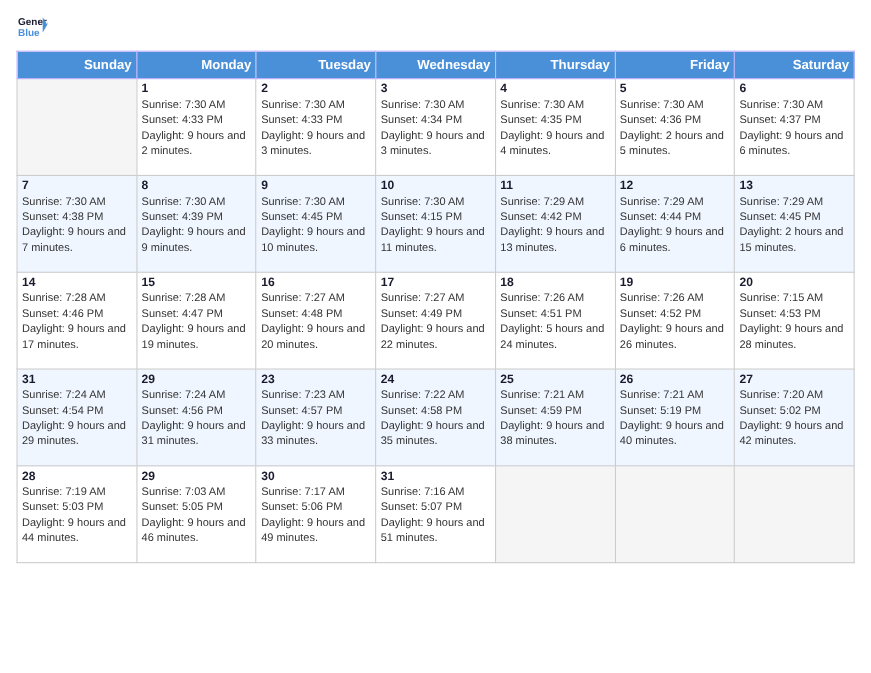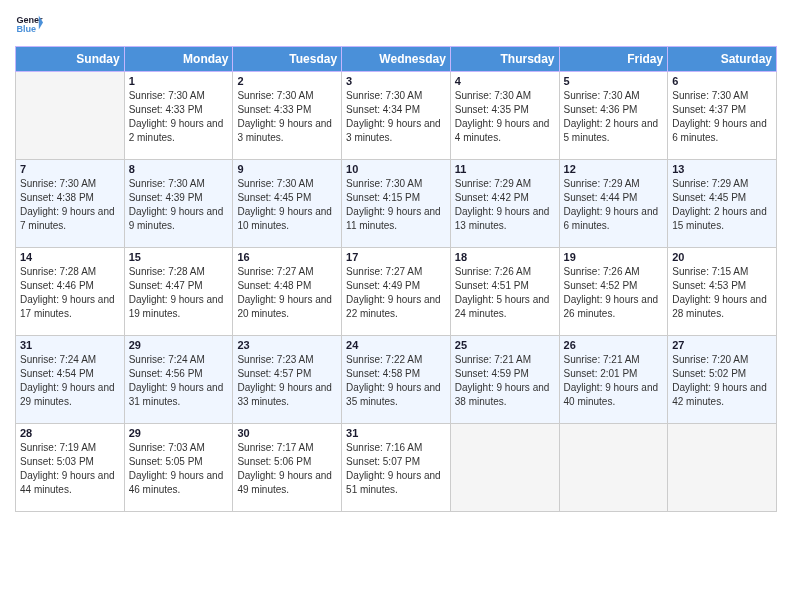--- a/index.html
+++ b/index.html
@@ -321,21 +321,21 @@
         <div class="day-info">
           <span>Sunrise: 7:21 AM</span><br>
           <span>Sunset: 4:59 PM</span><br>
           <span>Daylight: 9 hours and 38 minutes.</span>
         </div>
       </td>
           <td>
         <span class="day-number">26</span>
         <div class="day-info">
           <span>Sunrise: 7:21 AM</span><br>
-          <span>Sunset: 2:01 PM</span><br>
+          <span>Sunset: 5:19 PM</span><br>
           <span>Daylight: 9 hours and 40 minutes.</span>
         </div>
       </td>
           <td>
         <span class="day-number">27</span>
         <div class="day-info">
           <span>Sunrise: 7:20 AM</span><br>
           <span>Sunset: 5:02 PM</span><br>
           <span>Daylight: 9 hours and 42 minutes.</span>
         </div>

